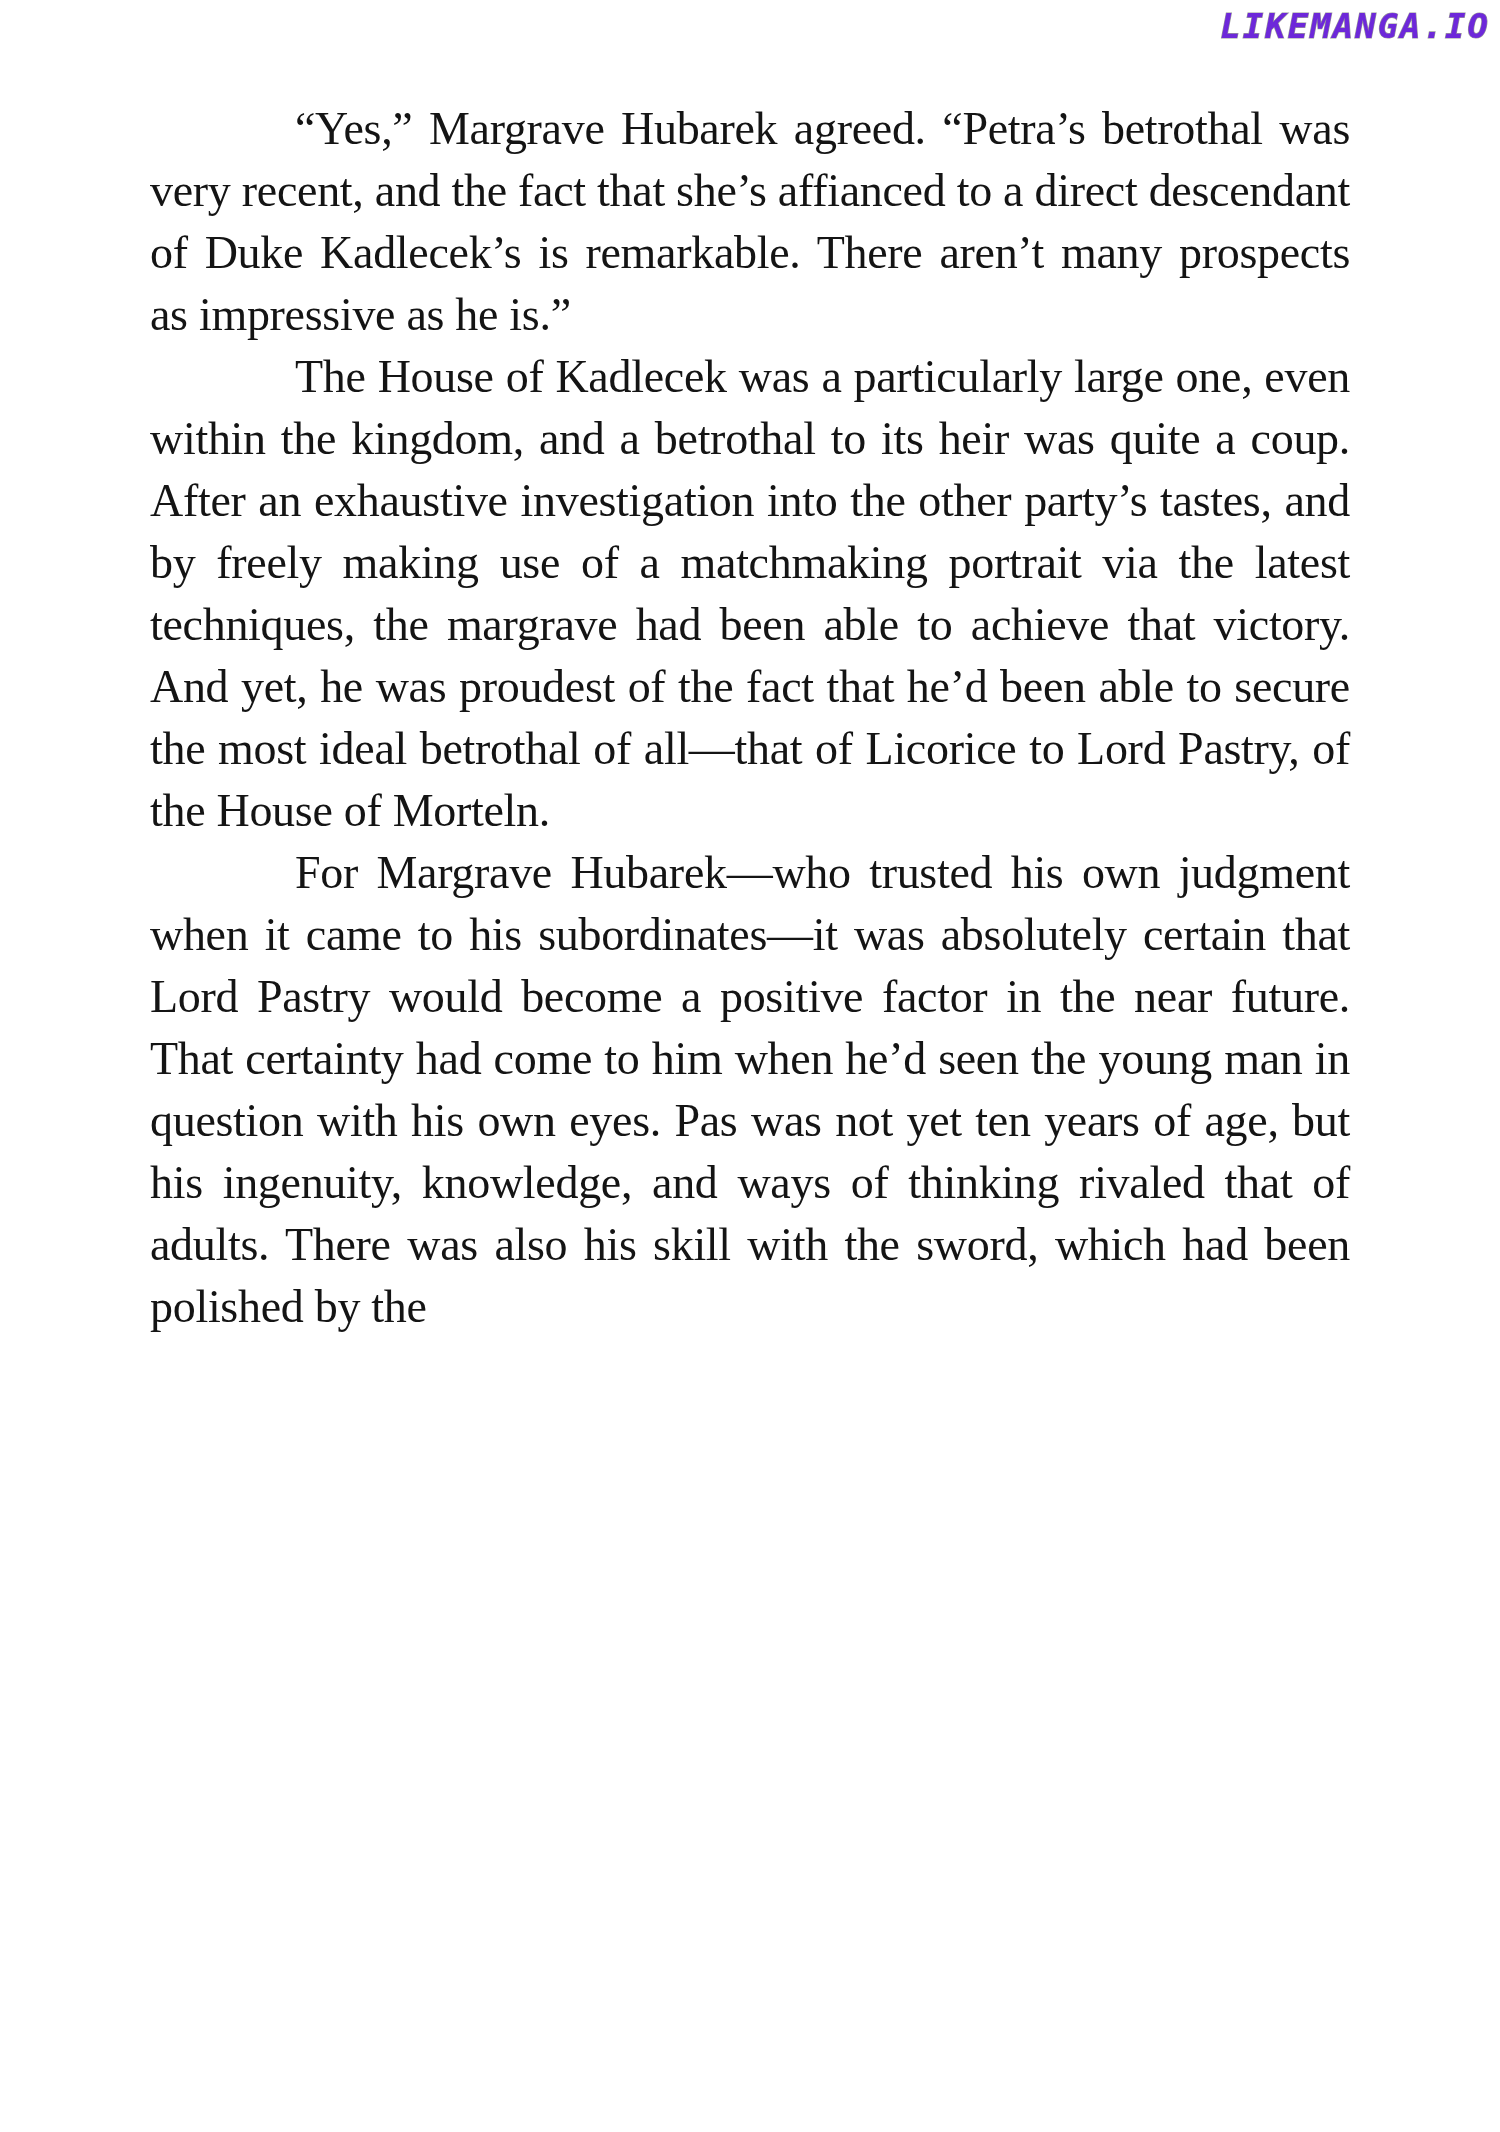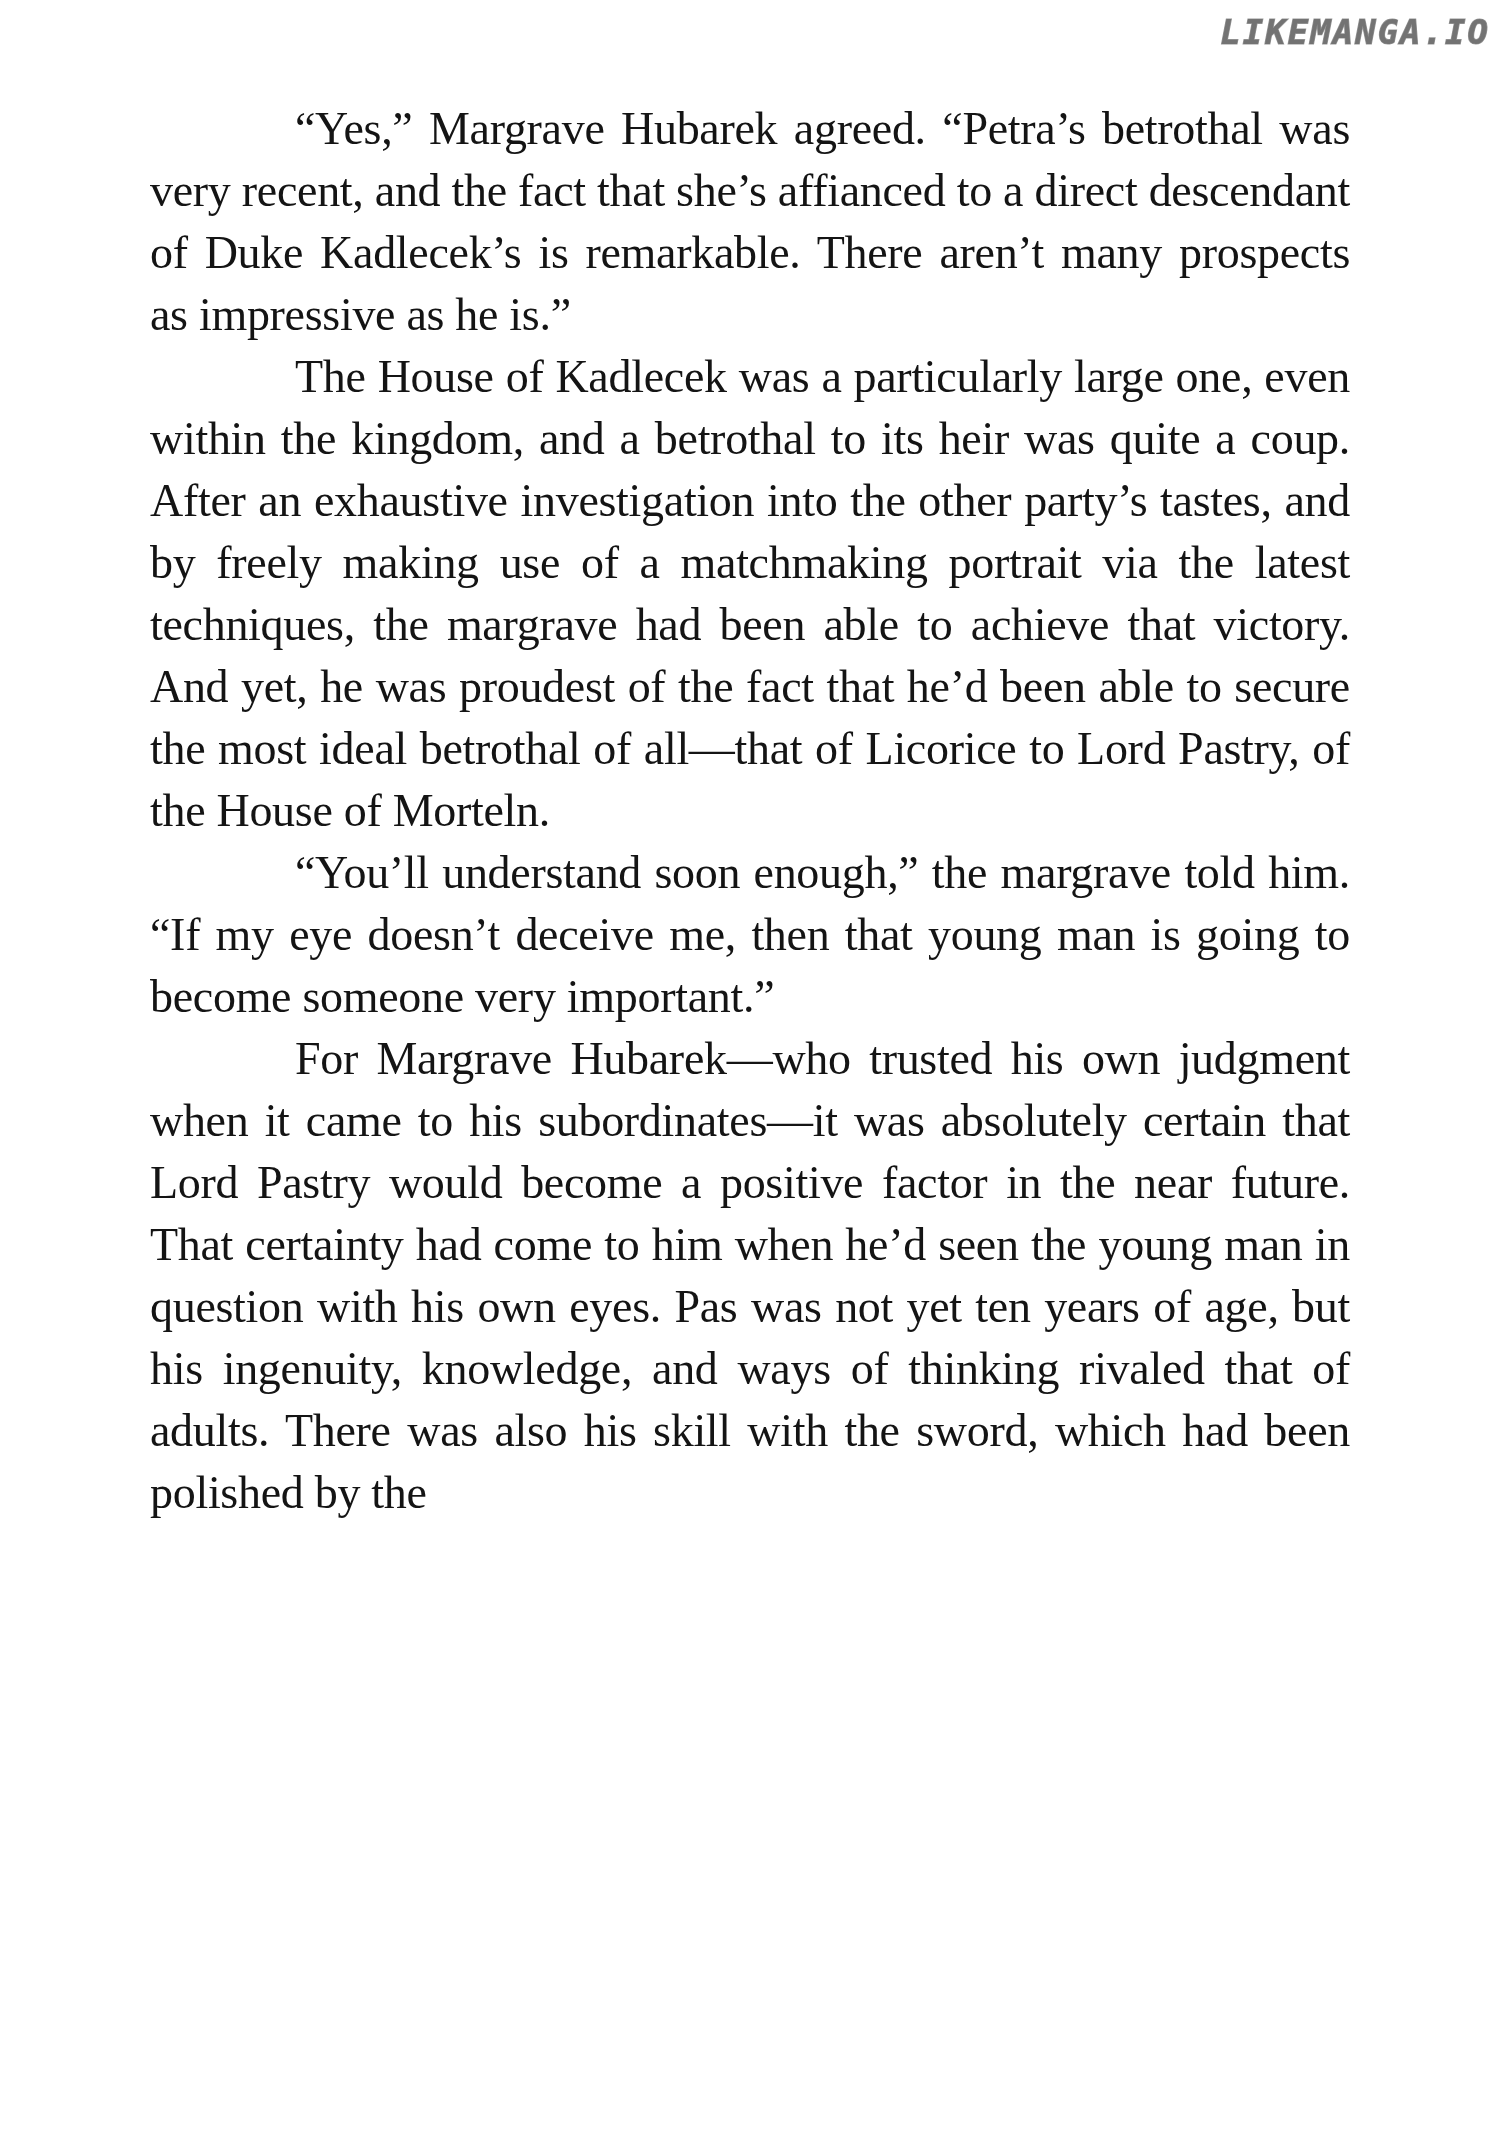--- a/index.html
+++ b/index.html
@@ -11,28 +11,28 @@
     position: relative;
     width: 1500px;
     height: 2132px;
     background: #ffffff;
     overflow: hidden;
     font-family: "Liberation Serif", "DejaVu Serif", serif;
     color: #141414;
   }
   .watermark {
     position: absolute;
-    top: 12px;
+    top: 6px;
     right: 10px;
     font-family: "DejaVu Sans Mono", monospace;
     font-style: italic;
     font-weight: bold;
     font-size: 34px;
     letter-spacing: 2px;
-    color: #737373;
+    color: #6d28d9;
     -webkit-text-stroke: 1.2px #9a9a9a;
     paint-order: stroke fill;
     white-space: nowrap;
     user-select: none;
   }
   .text-block {
     position: absolute;
     left: 150px;
     top: 98px;
     width: 1200px;
@@ -51,17 +51,16 @@
 </head>
 <body>
 
 <div class="page">
 
   <div class="watermark">LIKEMANGA.IO</div>
 
   <div class="text-block">
     <p>“Yes,” Margrave Hubarek agreed. “Petra’s betrothal was very recent, and the fact that she’s affianced to a direct descendant of Duke Kadlecek’s is remarkable. There aren’t many prospects as impressive as he is.”</p>
     <p>The House of Kadlecek was a particularly large one, even within the kingdom, and a betrothal to its heir was quite a coup. After an exhaustive investigation into the other party’s tastes, and by freely making use of a matchmaking portrait via the latest techniques, the margrave had been able to achieve that victory. And yet, he was proudest of the fact that he’d been able to secure the most ideal betrothal of all—that of Licorice to Lord Pastry, of the House of Morteln.</p>
-    <p>“You’ll understand soon enough,” the margrave told him. “If my eye doesn’t deceive me, then that young man is going to become someone very important.”</p>
     <p>For Margrave Hubarek—who trusted his own judgment when it came to his subordinates—it was absolutely certain that Lord Pastry would become a positive factor in the near future. That certainty had come to him when he’d seen the young man in question with his own eyes. Pas was not yet ten years of age, but his ingenuity, knowledge, and ways of thinking rivaled that of adults. There was also his skill with the sword, which had been polished by the</p>
   </div>
 
 </div>
 
 </body></html>

